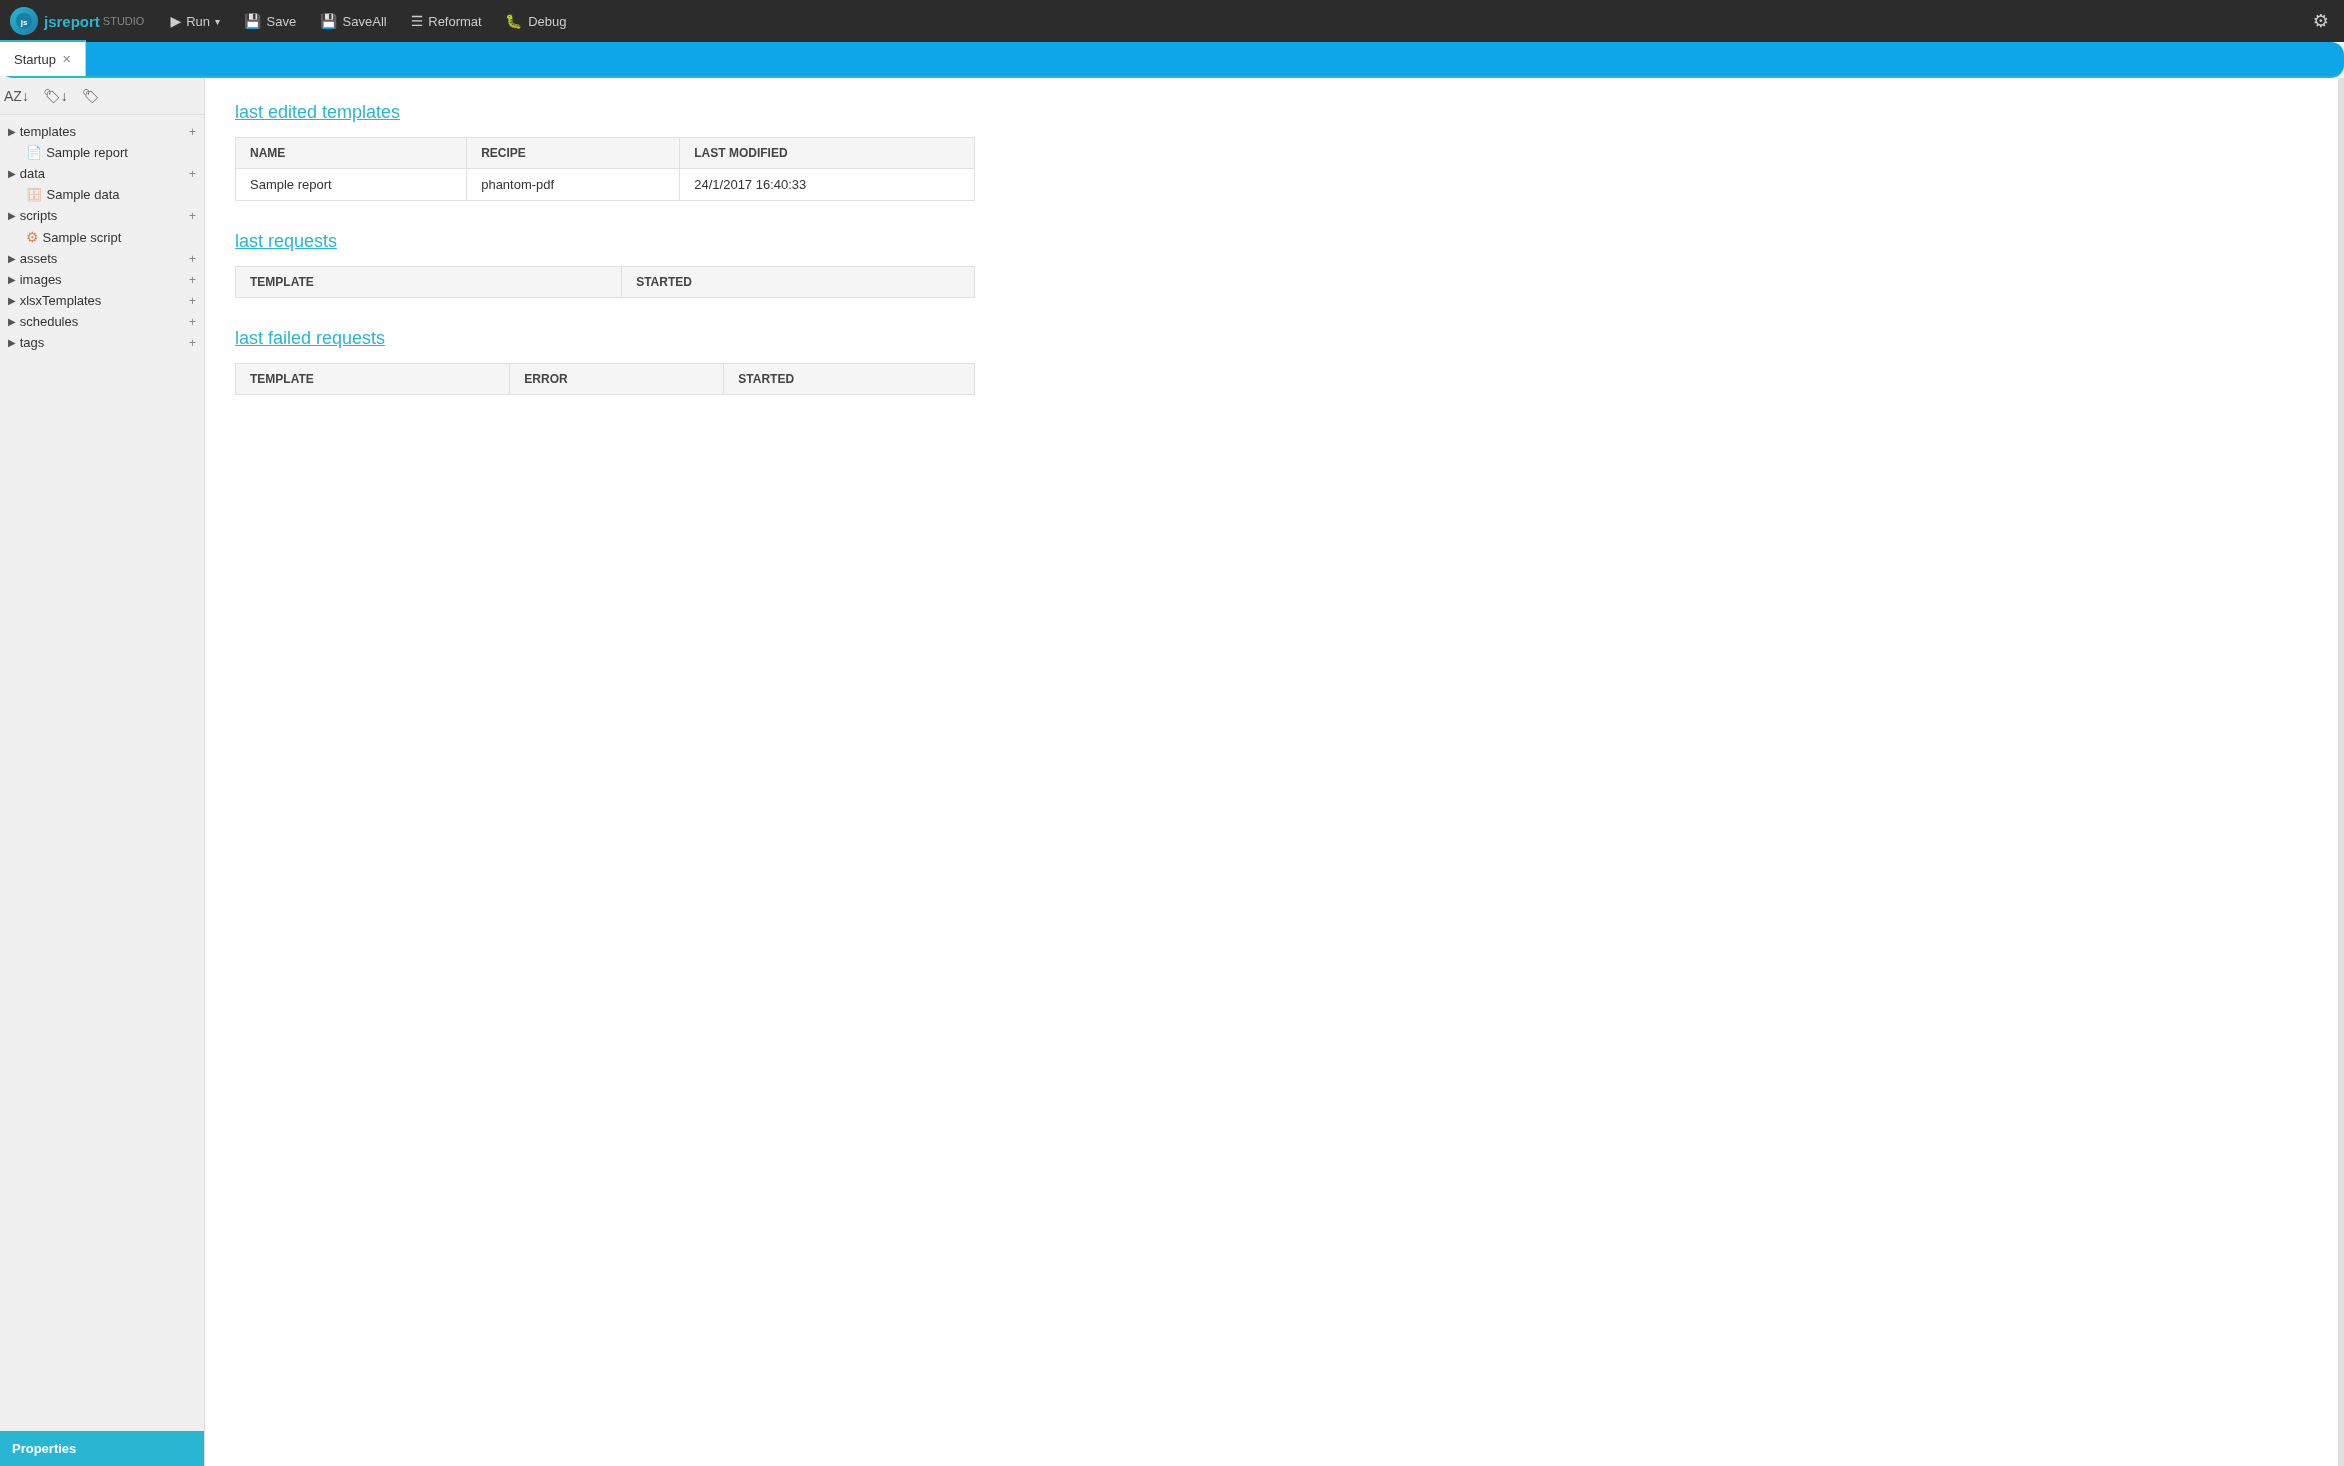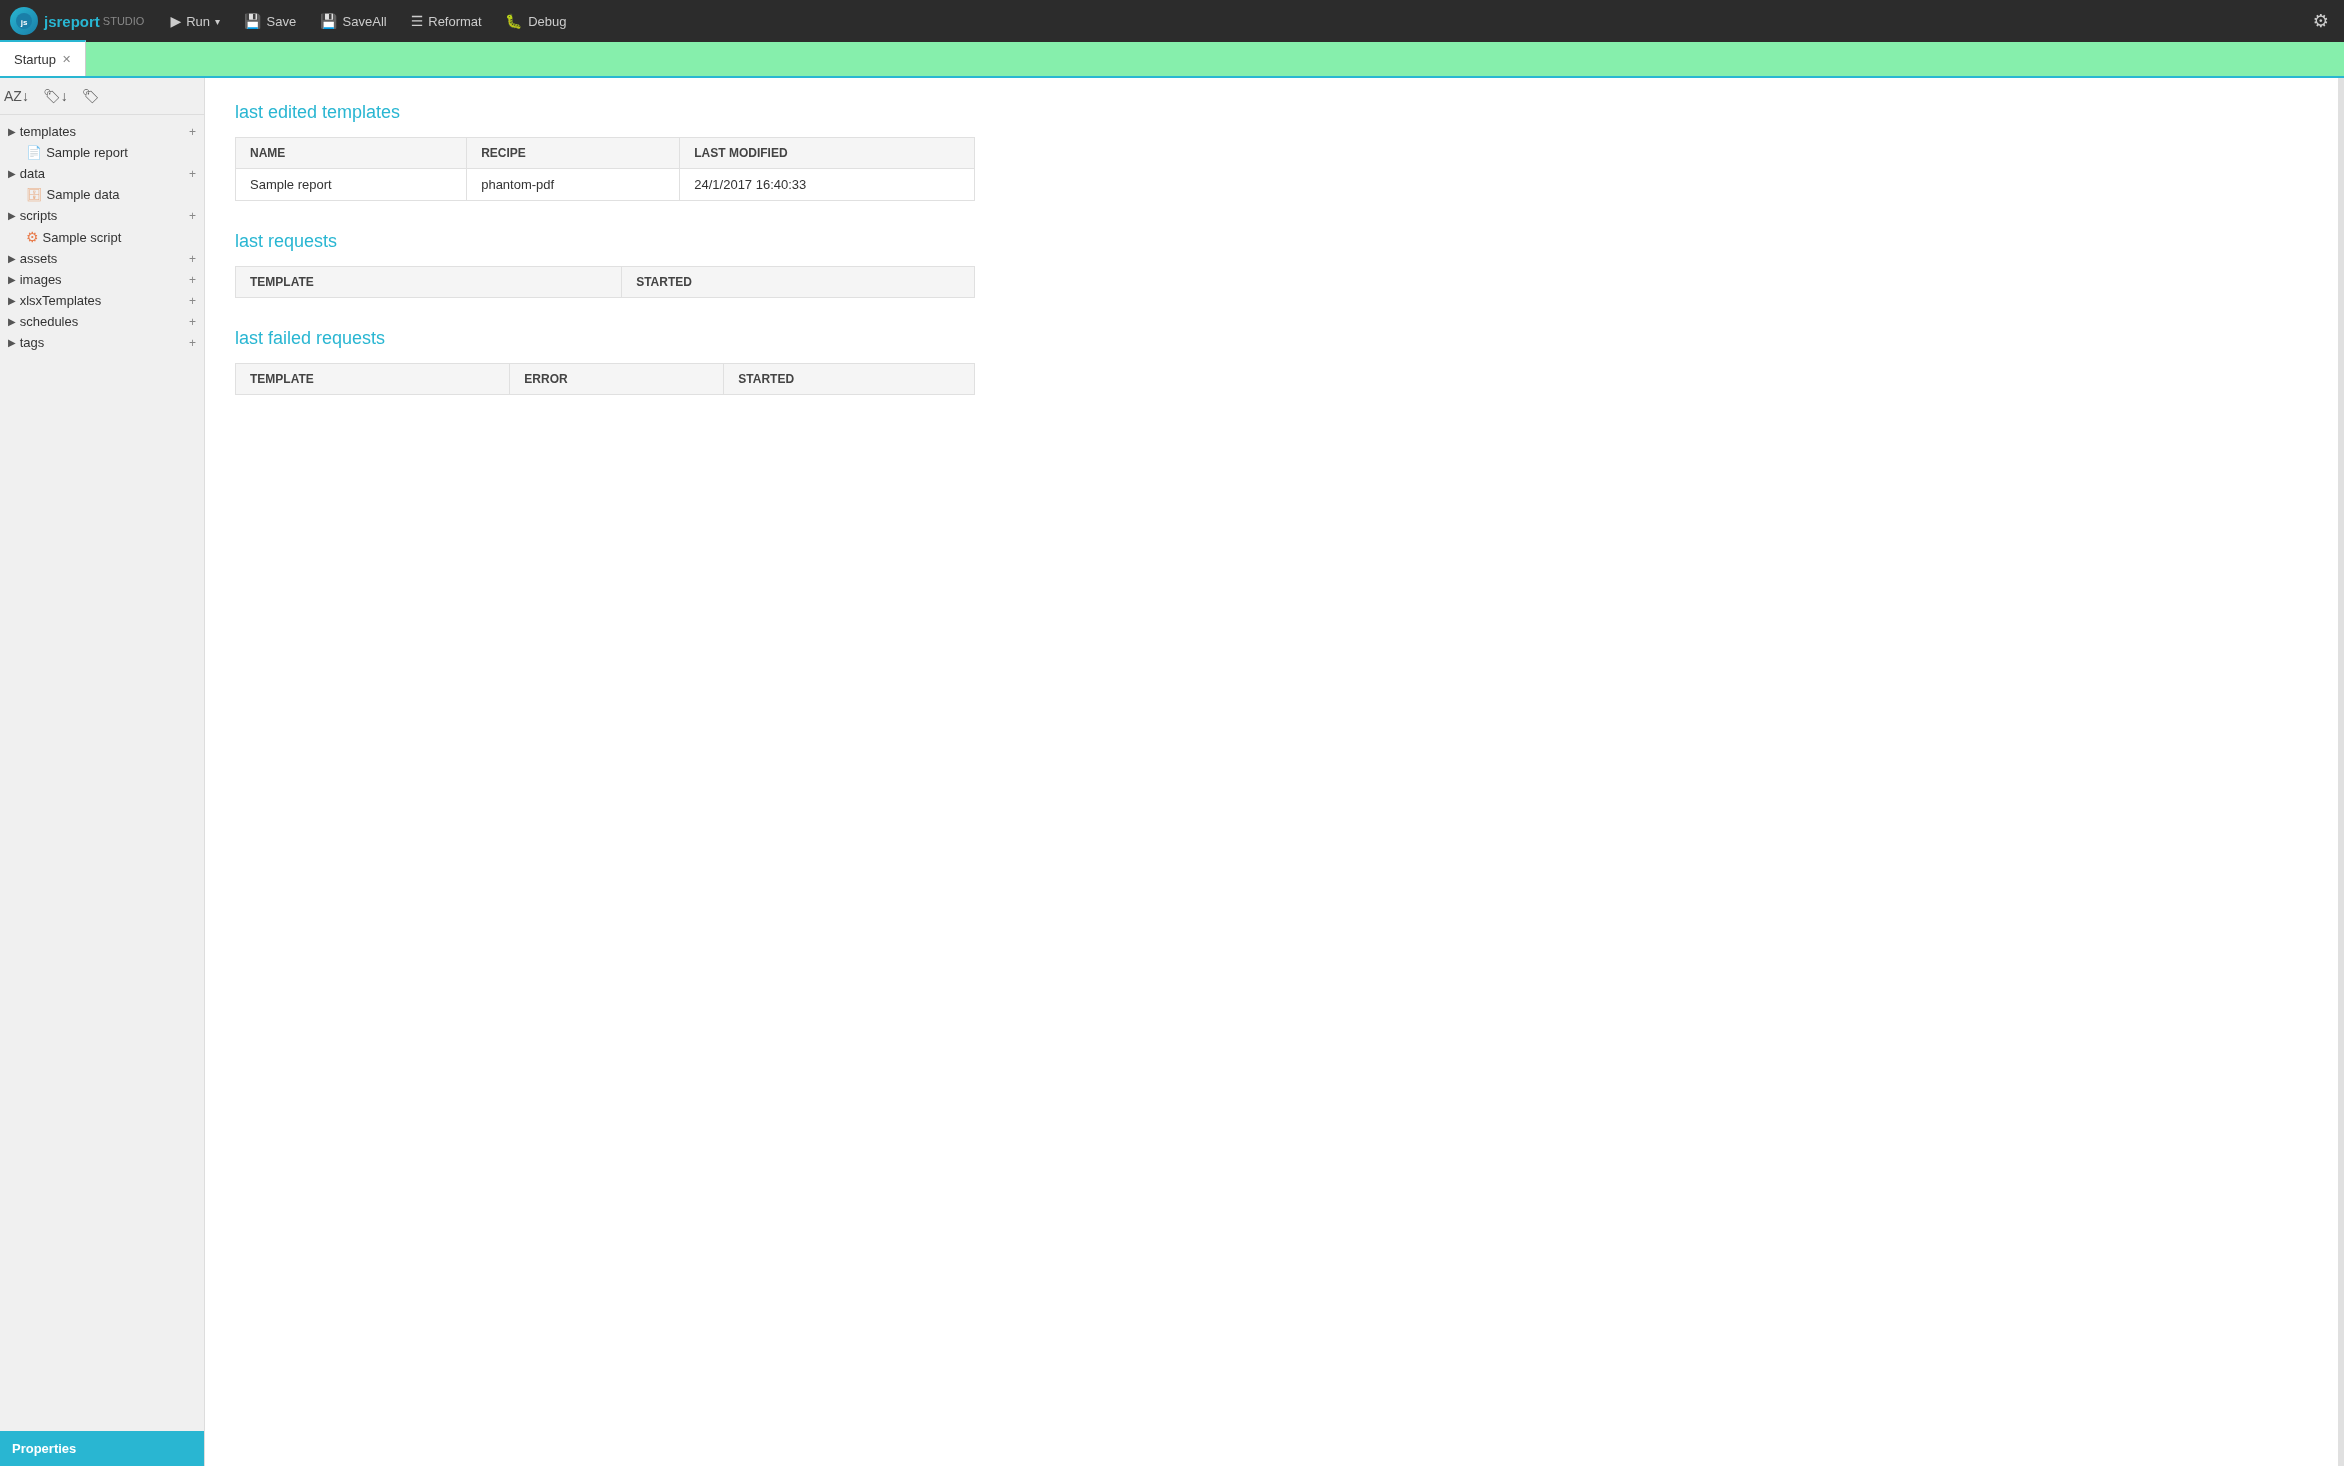--- a/index.html
+++ b/index.html
@@ -60,26 +60,27 @@
       color: #ccc;
       background: none;
       border: none;
       cursor: pointer;
       font-size: 18px;
       padding: 5px;
     }
 
     
     .tab-bar {
-      background: #86efac;
+      background: #0ea5e9;
       display: flex;
       align-items: stretch;
       height: 36px;
       border-bottom: 2px solid #29b6d2;
       flex-shrink: 0;
+      border-radius: 13px;
     }
     .tab {
       display: flex;
       align-items: center;
       padding: 0 14px;
       gap: 6px;
       cursor: pointer;
       font-size: 13px;
       color: #333;
       border-right: 1px solid #ccc;
@@ -166,20 +167,21 @@
       background: white;
       overflow-y: auto;
       padding: 24px 30px;
     }
 
     .section-title {
       color: #29b6d2;
       font-size: 18px;
       font-weight: normal;
       margin-bottom: 14px;
+      text-decoration: underline;
     }
 
     .data-table {
       width: 100%;
       border-collapse: collapse;
       margin-bottom: 30px;
       max-width: 740px;
     }
     .data-table th {
       background: #f5f5f5;

